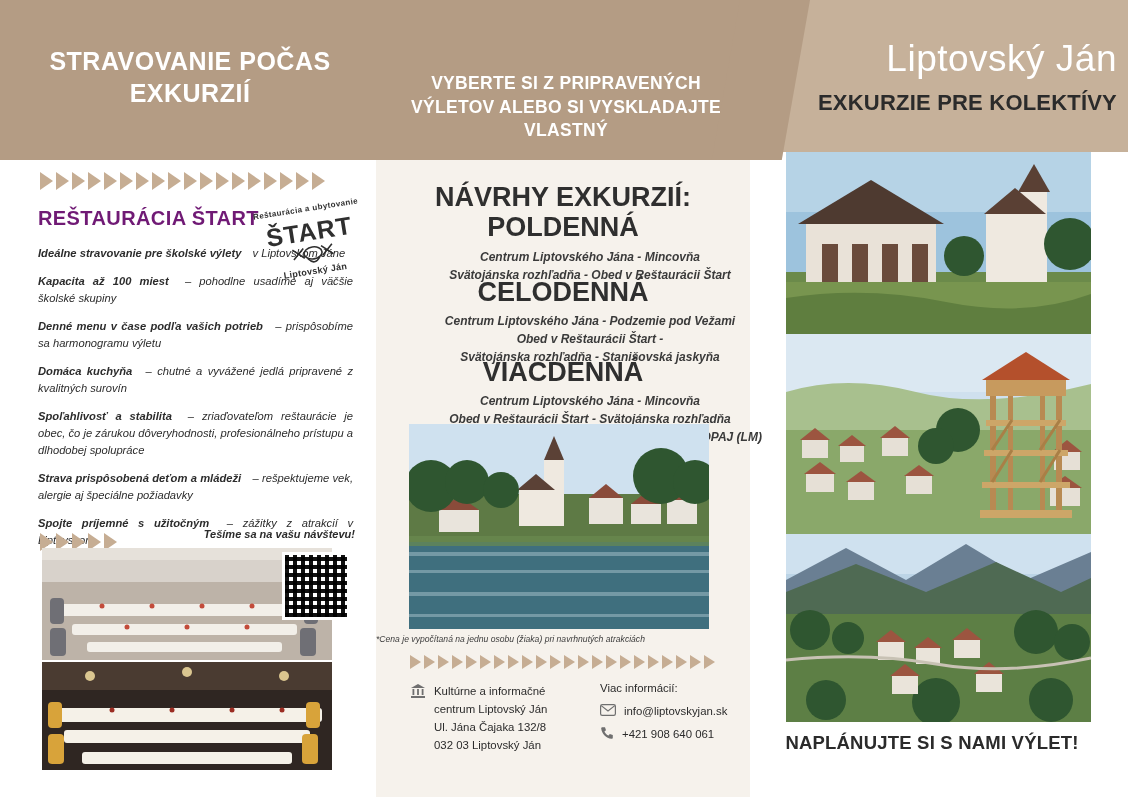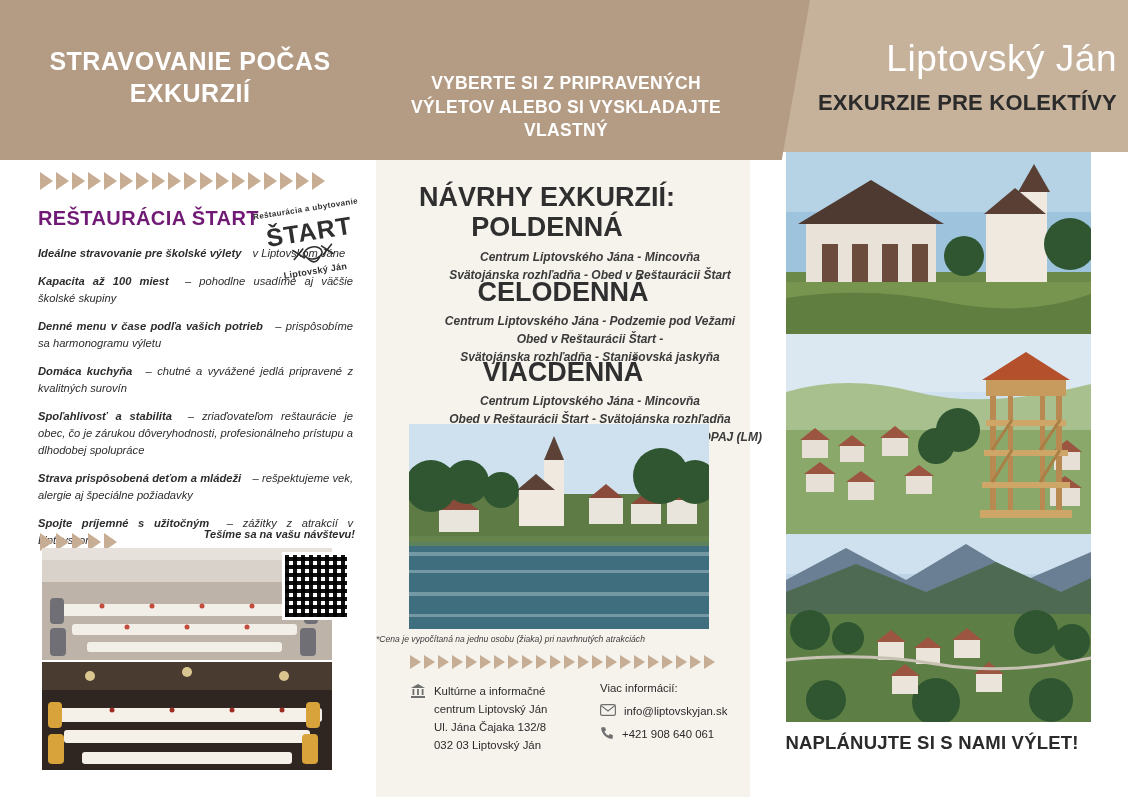--- a/index.html
+++ b/index.html
@@ -200,21 +200,21 @@
     line-height: 1.35;
     letter-spacing: 0.3px;
   }
   .mid-h1 {
     position: absolute;
     width: 374px;
     text-align: center;
     font-weight: bold;
     color: #2f2f2f;
   }
-  #mid-navrhy { left: 360px; top: 182px; font-size: 27px; line-height: 1.12; }
+  #mid-navrhy { left: 376px; top: 182px; font-size: 27px; line-height: 1.12; }
   #mid-celodenna { left: 376px; top: 277px; font-size: 27px; }
   #mid-viacdenna { left: 376px; top: 357px; font-size: 27px; }
   .mid-sub {
     position: absolute;
     width: 428px;
     text-align: center;
     font-size: 12px;
     font-style: italic;
     font-weight: bold;
     line-height: 1.5;

